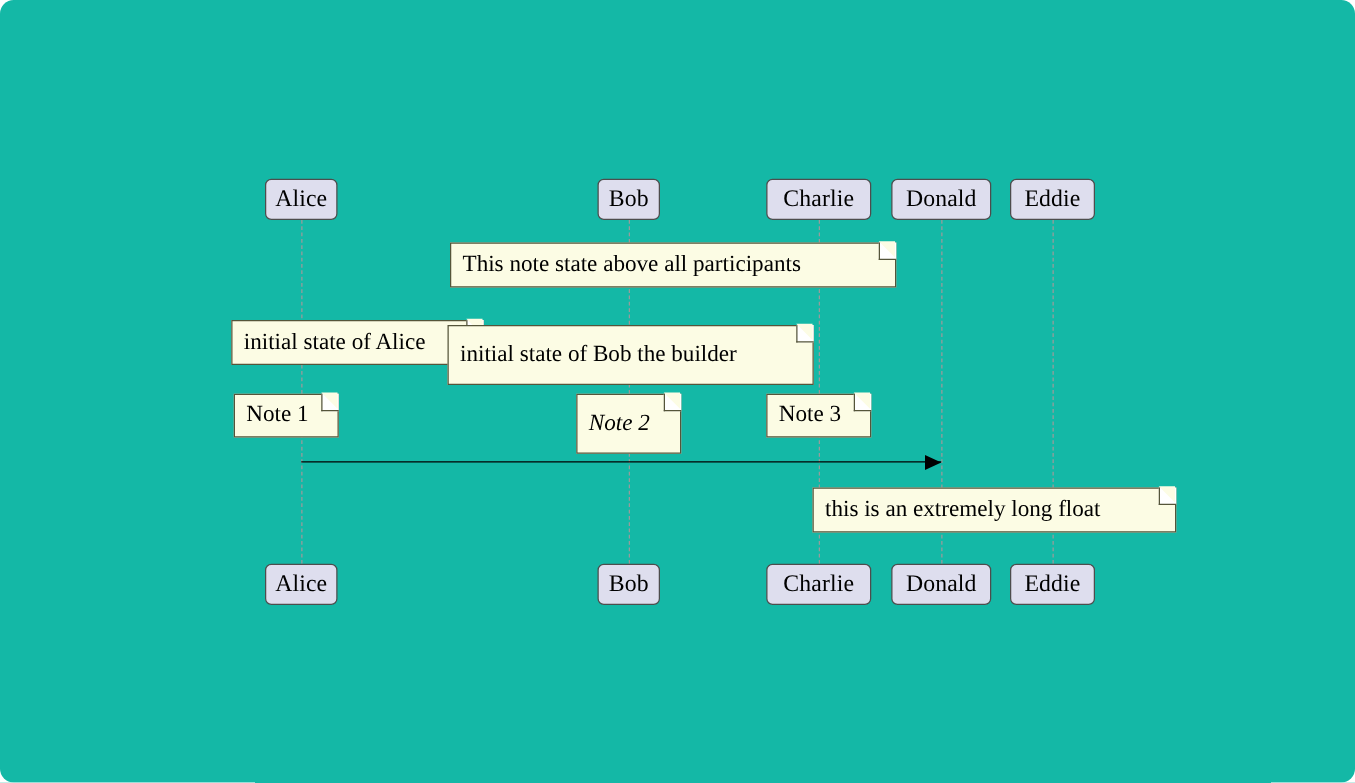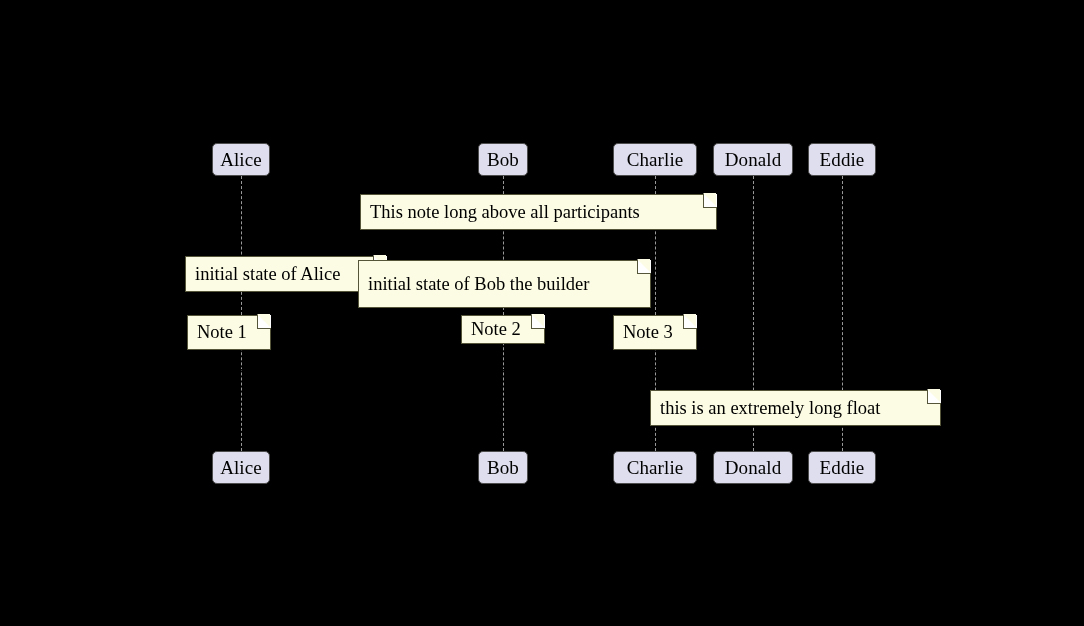--- a/index.html
+++ b/index.html
@@ -8,22 +8,23 @@
     background: #ffffff;
   }
   body {
     font-family: "Liberation Serif", "DejaVu Serif", serif;
     color: #000000;
   }
   #diagram-canvas {
     position: relative;
     width: 1084px;
     height: 626px;
-    background: #000000;
+    background: #14b8a6;
     overflow: hidden;
+    border-radius: 11px;
   }
 
   
   .lifeline {
     position: absolute;
     width: 0;
     border-left: 1px dashed #9a9a9a;
     z-index: 1;
   }
 
@@ -145,36 +146,36 @@
       </div>
       <div class="participant" style="left: 713px; top: 451px; width: 80px; height: 33px;">
         <span>Donald</span>
       </div>
       <div class="participant" style="left: 808px; top: 451px; width: 68px; height: 33px;">
         <span>Eddie</span>
       </div>
     </div>
   <div id="layer-notes">
       <div class="note" style="left: 360px; top: 194px; width: 357px; height: 36px;">
-        <span class="note-text">This note long above all participants</span>
+        <span class="note-text">This note state above all participants</span>
         <span class="fold"></span>
       </div>
       <div class="note" style="left: 141px; top: 256px; width: 202px; height: 36px; margin-left: 44px;">
         <span class="note-text">initial state of Alice</span>
         <span class="fold"></span>
       </div>
       <div class="note" style="left: 358px; top: 260px; width: 293px; height: 48px;">
         <span class="note-text">initial state of Bob the builder</span>
         <span class="fold"></span>
       </div>
       <div class="note" style="left: 187px; top: 315px; width: 84px; height: 35px;">
         <span class="note-text">Note 1</span>
         <span class="fold"></span>
       </div>
-      <div class="note" style="left: 461px; top: 315px; width: 84px; height: 29px;">
+      <div class="note" style="left: 461px; top: 315px; width: 84px; height: 48px; font-style: italic;">
         <span class="note-text">Note 2</span>
         <span class="fold"></span>
       </div>
       <div class="note" style="left: 613px; top: 315px; width: 84px; height: 35px;">
         <span class="note-text">Note 3</span>
         <span class="fold"></span>
       </div>
       <div class="note" style="left: 650px; top: 390px; width: 291px; height: 36px;">
         <span class="note-text">this is an extremely long float</span>
         <span class="fold"></span>

